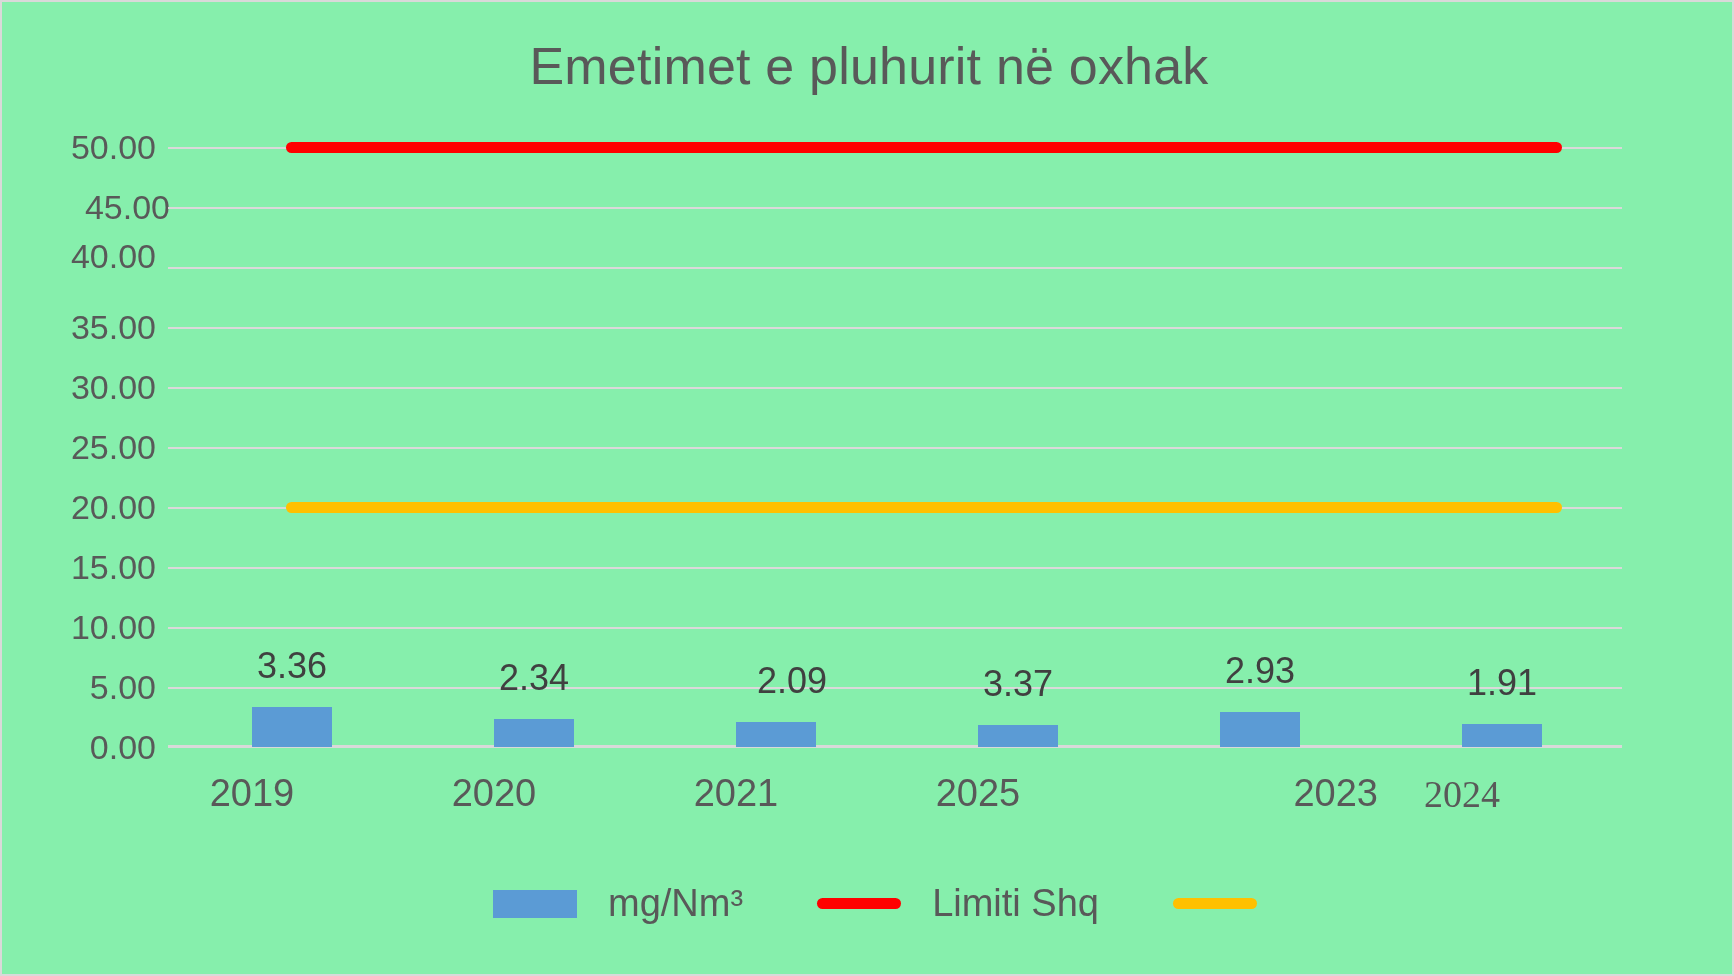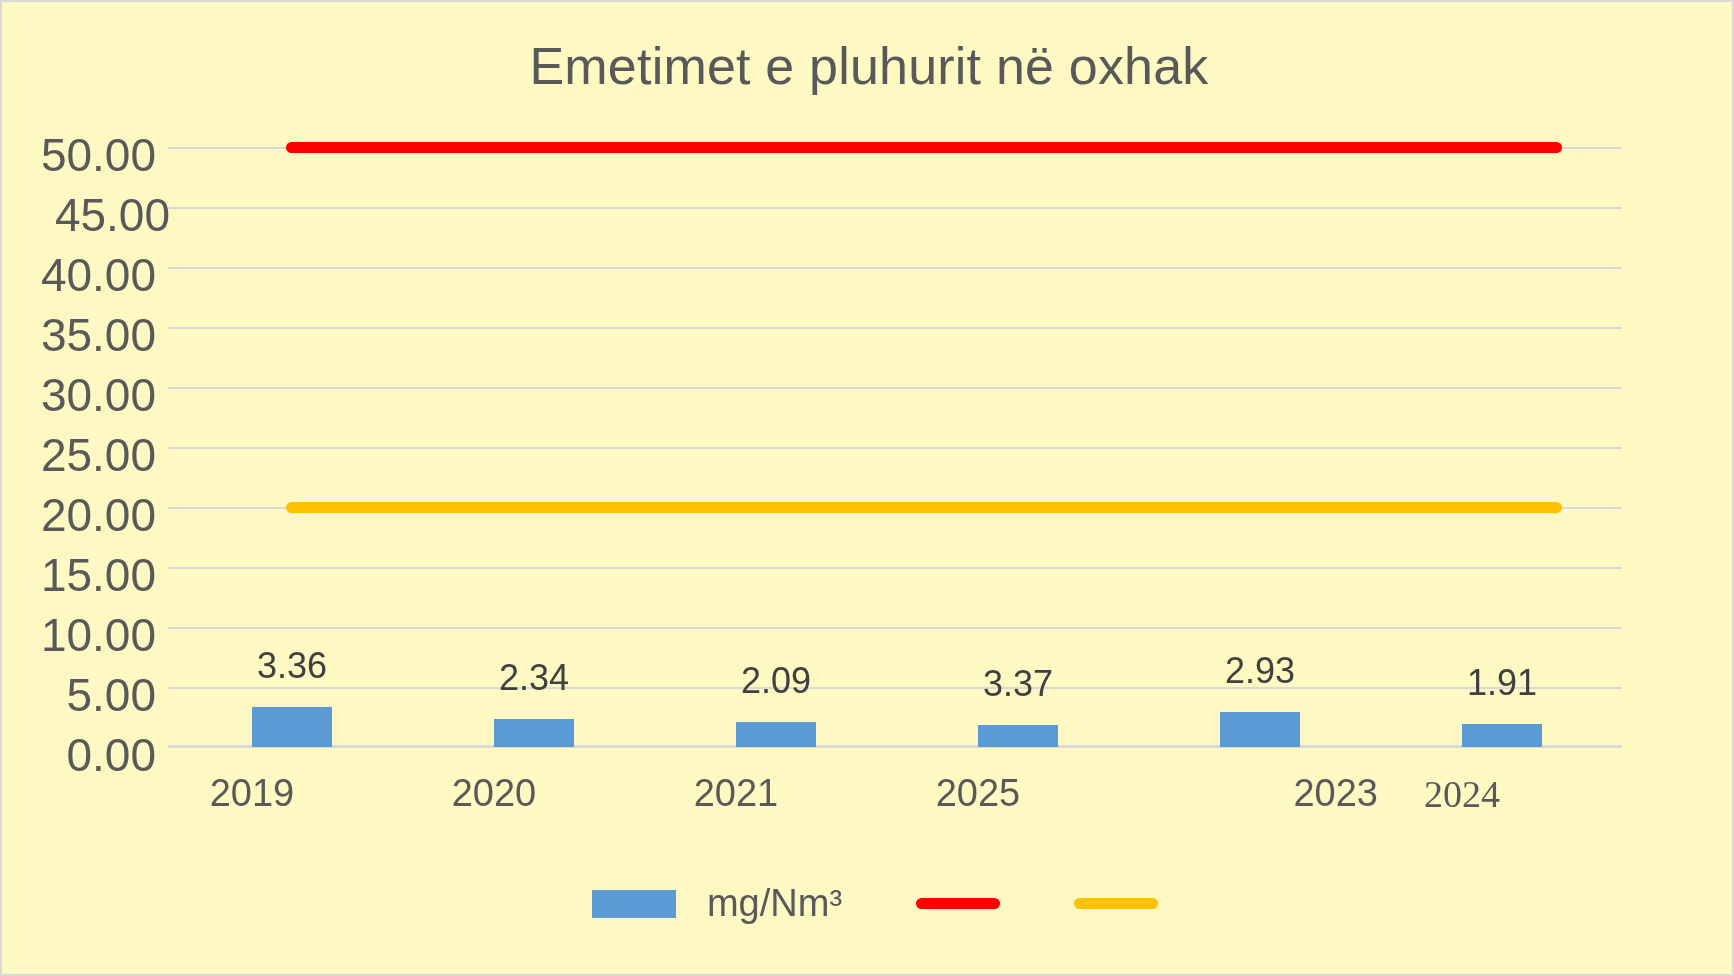--- a/index.html
+++ b/index.html
@@ -10,21 +10,21 @@
   body {
     font-family: "Liberation Sans", sans-serif;
   }
 
   .chart-frame {
     position: relative;
     width: 1734px;
     height: 976px;
     box-sizing: border-box;
     border: 2px solid #d9d9d9;
-    background: #fef9c3;
+    background: #86efac;
     overflow: hidden;
   }
 
   
   .chart-title {
     position: absolute;
     left: 0;
     top: 34px;
     width: 1734px;
     text-align: center;
@@ -59,21 +59,21 @@
     width: 100%;
     height: 3px;
     background: #d9d9d9;
     bottom: -1px;
   }
   .ytick-label {
     position: absolute;
     left: 0;
     width: 132px;
     text-align: right;
-    font-size: 46px;
+    font-size: 34px;
     color: #595959;
     white-space: nowrap;
   }
 
   
   .bar {
     position: absolute;
     bottom: 0;
     width: 80px;
     background: #5B9BD5;
@@ -146,21 +146,21 @@
 </head>
 <body>
 
 <div class="chart-frame">
 
   <div class="chart-title">Emetimet e pluhurit në oxhak</div>
 
   <div>
     <div class="ytick-label" style="left:22px; top:126px;">50.00</div>
     <div class="ytick-label" style="left:36px; top:186px;">45.00</div>
-    <div class="ytick-label" style="left:22px; top:246px;">40.00</div>
+    <div class="ytick-label" style="left:22px; top:235px;">40.00</div>
     <div class="ytick-label" style="left:22px; top:306px;">35.00</div>
     <div class="ytick-label" style="left:22px; top:366px;">30.00</div>
     <div class="ytick-label" style="left:22px; top:426px;">25.00</div>
     <div class="ytick-label" style="left:22px; top:486px;">20.00</div>
     <div class="ytick-label" style="left:22px; top:546px;">15.00</div>
     <div class="ytick-label" style="left:22px; top:606px;">10.00</div>
     <div class="ytick-label" style="left:22px; top:666px;">5.00</div>
     <div class="ytick-label" style="left:22px; top:726px;">0.00</div>
   </div>
 
@@ -180,21 +180,21 @@
 
     <div class="bar" style="left:84px;   height:40px;"></div>
     <div class="bar" style="left:326px;  height:28px;"></div>
     <div class="bar" style="left:568px;  height:25px;"></div>
     <div class="bar" style="left:810px;  height:22px;"></div>
     <div class="bar" style="left:1052px; height:35px;"></div>
     <div class="bar" style="left:1294px; height:23px;"></div>
 
     <div class="bar-label" style="left:44px;   top:498px;">3.36</div>
     <div class="bar-label" style="left:286px;  top:510px;">2.34</div>
-    <div class="bar-label" style="left:528px;  top:513px;">2.09</div>
+    <div class="bar-label" style="left:544px;  top:513px;">2.09</div>
     <div class="bar-label" style="left:770px;  top:516px;">3.37</div>
     <div class="bar-label" style="left:1012px; top:503px;">2.93</div>
     <div class="bar-label" style="left:1254px; top:515px;">1.91</div>
 
     <div class="limit-line limit-shq" style="left:118px; width:1276px; top:-5px;"></div>
     <div class="limit-line limit-eu" style="left:118px; width:1276px; top:355px;"></div>
   </div>
 
   <div>
     <div class="xtick-label" style="left:130px;">2019</div>
@@ -205,19 +205,20 @@
     <div class="xtick-label" style="left:1340px;font-family:Liberation Serif, serif;">2024</div>
   </div>
 
   <div class="legend">
     <div class="legend-item">
       <span class="legend-swatch-bar"></span>
       <span class="legend-text">mg/Nm³</span>
     </div>
     <div class="legend-item">
       <span class="legend-swatch-line red"></span>
+      <span class="legend-text">Limiti Shq</span>
     </div>
     <div class="legend-item">
       <span class="legend-swatch-line yellow"></span>
     </div>
   </div>
 
 </div>
 
 </body></html>

